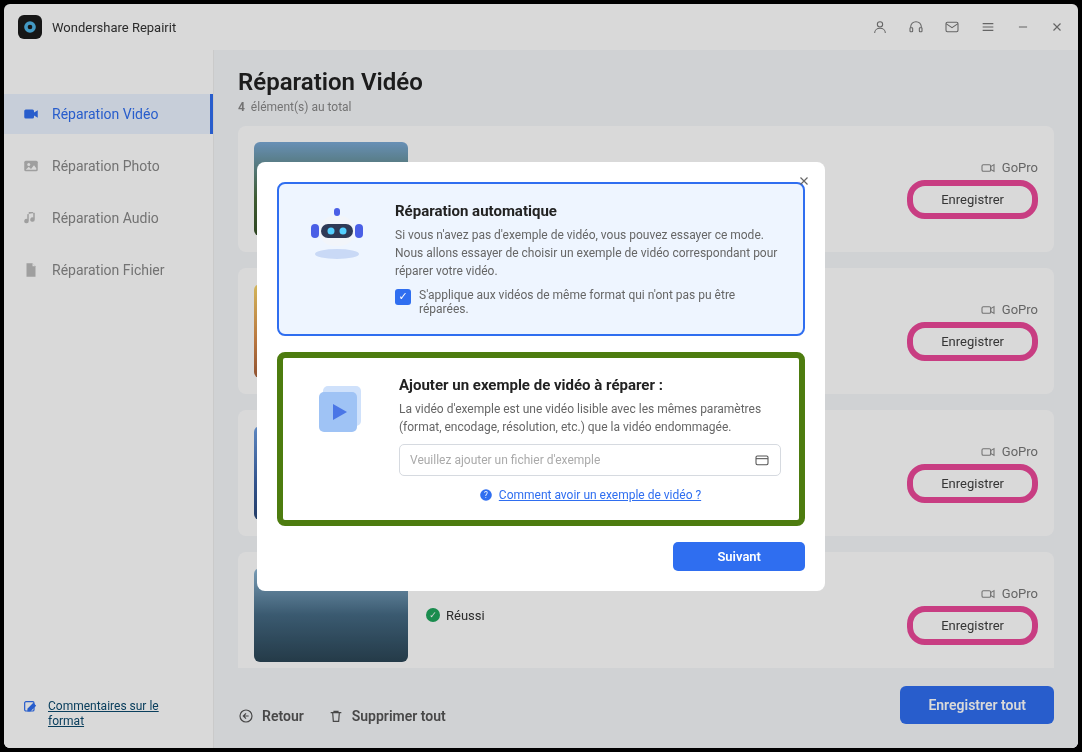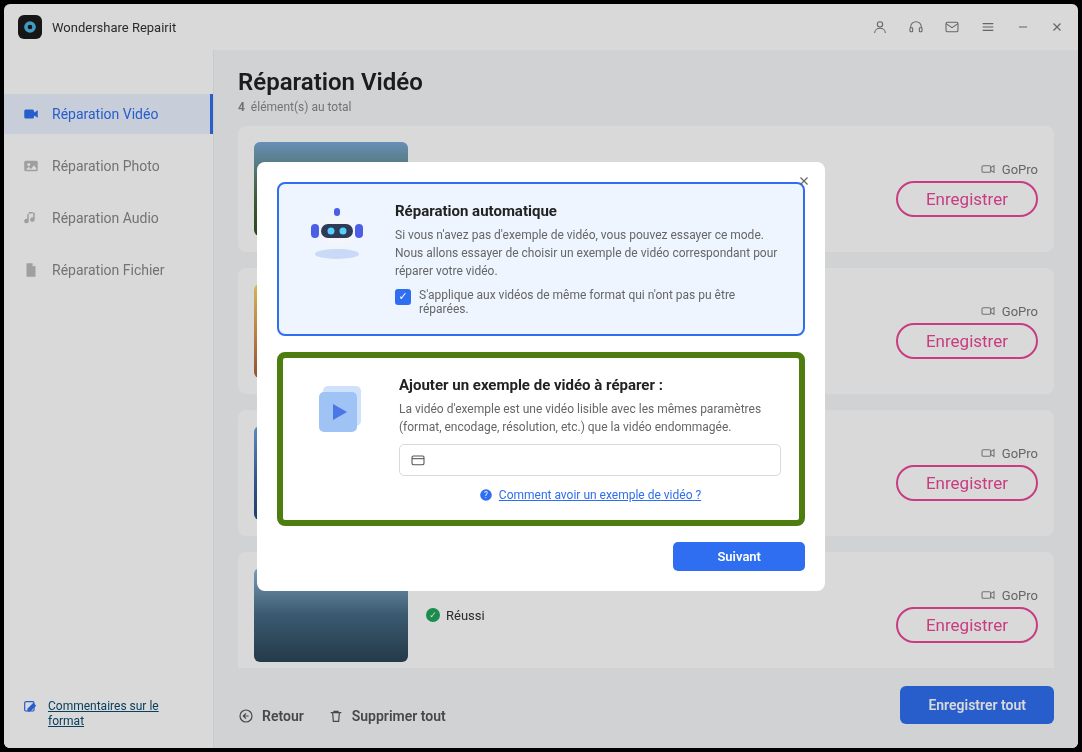--- a/index.html
+++ b/index.html
@@ -27,21 +27,21 @@
 .thumb { width: 154px; height: 94px; border-radius: 6px; background: linear-gradient(180deg,#7aa9d6 0%, #4a6c3b 60%, #365128 100%); flex-shrink:0; }
 .thumb.t2 { background: linear-gradient(180deg,#f8d66b 0%, #d98b4a 60%, #a8613b 100%); }
 .thumb.t3 { background: linear-gradient(180deg,#6fa0e3 0%, #3b62a6 60%, #2a4778 100%); }
 .thumb.t4 { background: linear-gradient(180deg,#8fb8d6 0%, #456a84 50%, #2b4555 100%); }
 .card-body { flex:1; }
 .fname { font-size: 14px; font-weight: 600; color: #333; margin-bottom:6px;}
 .status { display:flex; align-items:center; gap:6px; font-size:13px; color:#333; }
 .status .dot { width:14px; height:14px; border-radius:50%; background:#1fa55c; display:inline-flex; align-items:center; justify-content:center; color:#fff; font-size:9px;}
 .card-right { display:flex; flex-direction:column; align-items:flex-end; gap:4px; }
 .device { display:flex; align-items:center; gap:6px; color:#777; font-size:13px; }
-.btn-outline { border:2px solid #ec4899; color:#ec4899; background:#fff; border-radius:18px; padding:6px 28px; font-size:17px; cursor:pointer; }
+.btn-outline { border:6px solid #ec4899; color:#404040; background:#fff; border-radius:18px; padding:6px 28px; font-size:13px; cursor:pointer; }
 .footer { display:flex; align-items:flex-end; padding: 18px 0 24px; gap:24px; }
 .footer .fbtn { display:flex; align-items:center; gap:8px; color:#555; font-size:14px; font-weight:600; cursor:pointer; }
 .footer .spacer { flex:1; }
 .btn-primary { background:#2f6ef0; color:#fff; border:none; border-radius:6px; padding:11px 28px; font-size:14px; font-weight:600; cursor:pointer; }
 .overlay { position:absolute; inset:0; background:rgba(0,0,0,0.15); display:flex; align-items:center; justify-content:center; }
 .modal { width: 568px; background:#fff; border-radius:8px; padding:20px 20px 20px 20px; position:relative; }
 .modal .close { position:absolute; top:12px; right:14px; color:#666; font-size:16px; cursor:pointer; }
 .modal-section { border-radius:8px; padding:18px; display:flex; gap:18px; margin-bottom:16px; }
 .modal-section.blue { border:2px solid #2f6ef0; background:#eef5ff; }
 .modal-section.white { border:6px solid #4d7c0f; background:#fff; }
@@ -307,20 +307,21 @@
             <rect x="10" y="16" width="38" height="40" rx="5" fill="#9fc3f5"></rect>
             <polygon points="24,28 24,44 38,36" fill="#4a76e6"></polygon>
           </svg>
         </div>
         <div class="mod-body">
           <div class="mod-title">Ajouter un exemple de vidéo à réparer :</div>
           <div class="mod-text">
             <span>La vidéo d'exemple est une vidéo </span><span class="mod-bold">lisible</span><span> avec </span><span class="mod-bold">les mêmes paramètres</span><span> (format, encodage, résolution, etc.) que la vidéo endommagée.</span>
           </div>
           <div class="file-input">
+            <span class="ph">Veuillez ajouter un fichier d'exemple</span>
             <span>
                 <svg width="16" height="16" viewBox="0 0 24 24" fill="none" stroke="#555" stroke-width="1.6">
                   <rect x="3" y="6" width="18" height="13" rx="2"></rect>
                   <path d="M3 10h18"></path>
                 </svg>
               </span>
           </div>
           <div class="help-row">
             <span>
                 <svg width="14" height="14" viewBox="0 0 24 24" fill="#2f6ef0">

